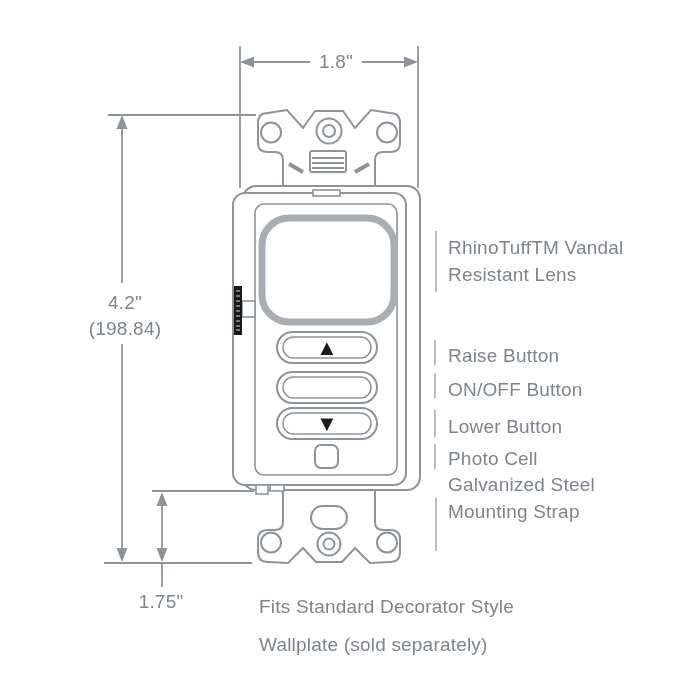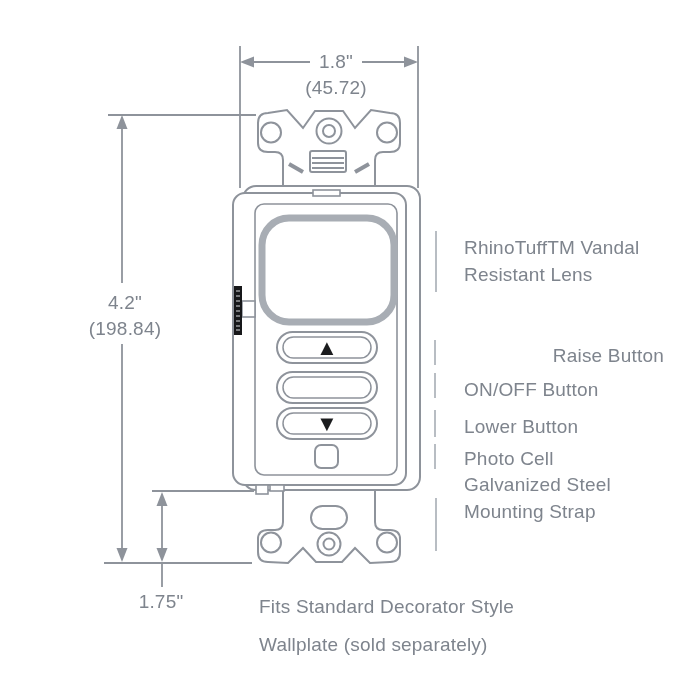--- a/index.html
+++ b/index.html
@@ -6,21 +6,21 @@
   .stage {
     position:relative; width:700px; height:700px; background:#ffffff;
     font-family:"Liberation Sans", sans-serif; overflow:hidden;
   }
   .stage svg { position:absolute; left:0; top:0; }
   .txt {
     position:absolute; color:#7e848d; font-size:19px; line-height:26px;
     letter-spacing:0.2px;
   }
   .dim { text-align:center; }
-  .callout { text-align:left; line-height:27px;margin-left:16px; }
+  .callout { text-align:left; line-height:27px; }
   .footnote { line-height:38px; }
   .glyph {
     position:absolute; width:48px; text-align:center; color:#1b1c1e;
     font-size:22px; line-height:24px;
   }
 </style>
 </head>
 <body>
 
 <div class="stage">
@@ -118,37 +118,36 @@
       <line x1="435" y1="340" x2="435" y2="365"></line>
       <line x1="435" y1="373" x2="435" y2="398"></line>
       <line x1="435" y1="410" x2="435" y2="437"></line>
       <line x1="435" y1="444" x2="435" y2="469"></line>
       <line x1="436" y1="498" x2="436" y2="551"></line>
     </g>
   </svg>
 
   <div class="txt dim" style="left:276px; top:49px; width:120px;">
     <div>1.8"</div>
-    <div>(45.72)</div>
   </div>
 
   <div class="txt dim" style="left:55px; top:290px; width:140px;">
     <div>4.2"</div>
     <div>(198.84)</div>
   </div>
 
   <div class="txt dim" style="left:101px; top:589px; width:120px;">
     <div>1.75"</div>
   </div>
 
   <div class="glyph" style="left:303px; top:336px;">▲</div>
   <div class="glyph" style="left:303px; top:412px;">▼</div>
 
   <div class="txt callout" style="left:448px; top:234px; width:192px;">RhinoTuffTM Vandal Resistant Lens</div>
-  <div class="txt callout" style="left:448px; top:342px; width:200px;text-align:right;">Raise Button</div>
+  <div class="txt callout" style="left:448px; top:342px; width:200px;">Raise Button</div>
   <div class="txt callout" style="left:448px; top:376px; width:200px;">ON/OFF Button</div>
   <div class="txt callout" style="left:448px; top:413px; width:200px;">Lower Button</div>
   <div class="txt callout" style="left:448px; top:445px; width:200px;">Photo Cell</div>
   <div class="txt callout" style="left:448px; top:471px; width:176px;">Galvanized Steel Mounting Strap</div>
 
   <div class="txt footnote" style="left:259px; top:588px; width:292px;">Fits Standard Decorator Style Wallplate (sold separately)</div>
 
 </div>
 
 </body></html>

